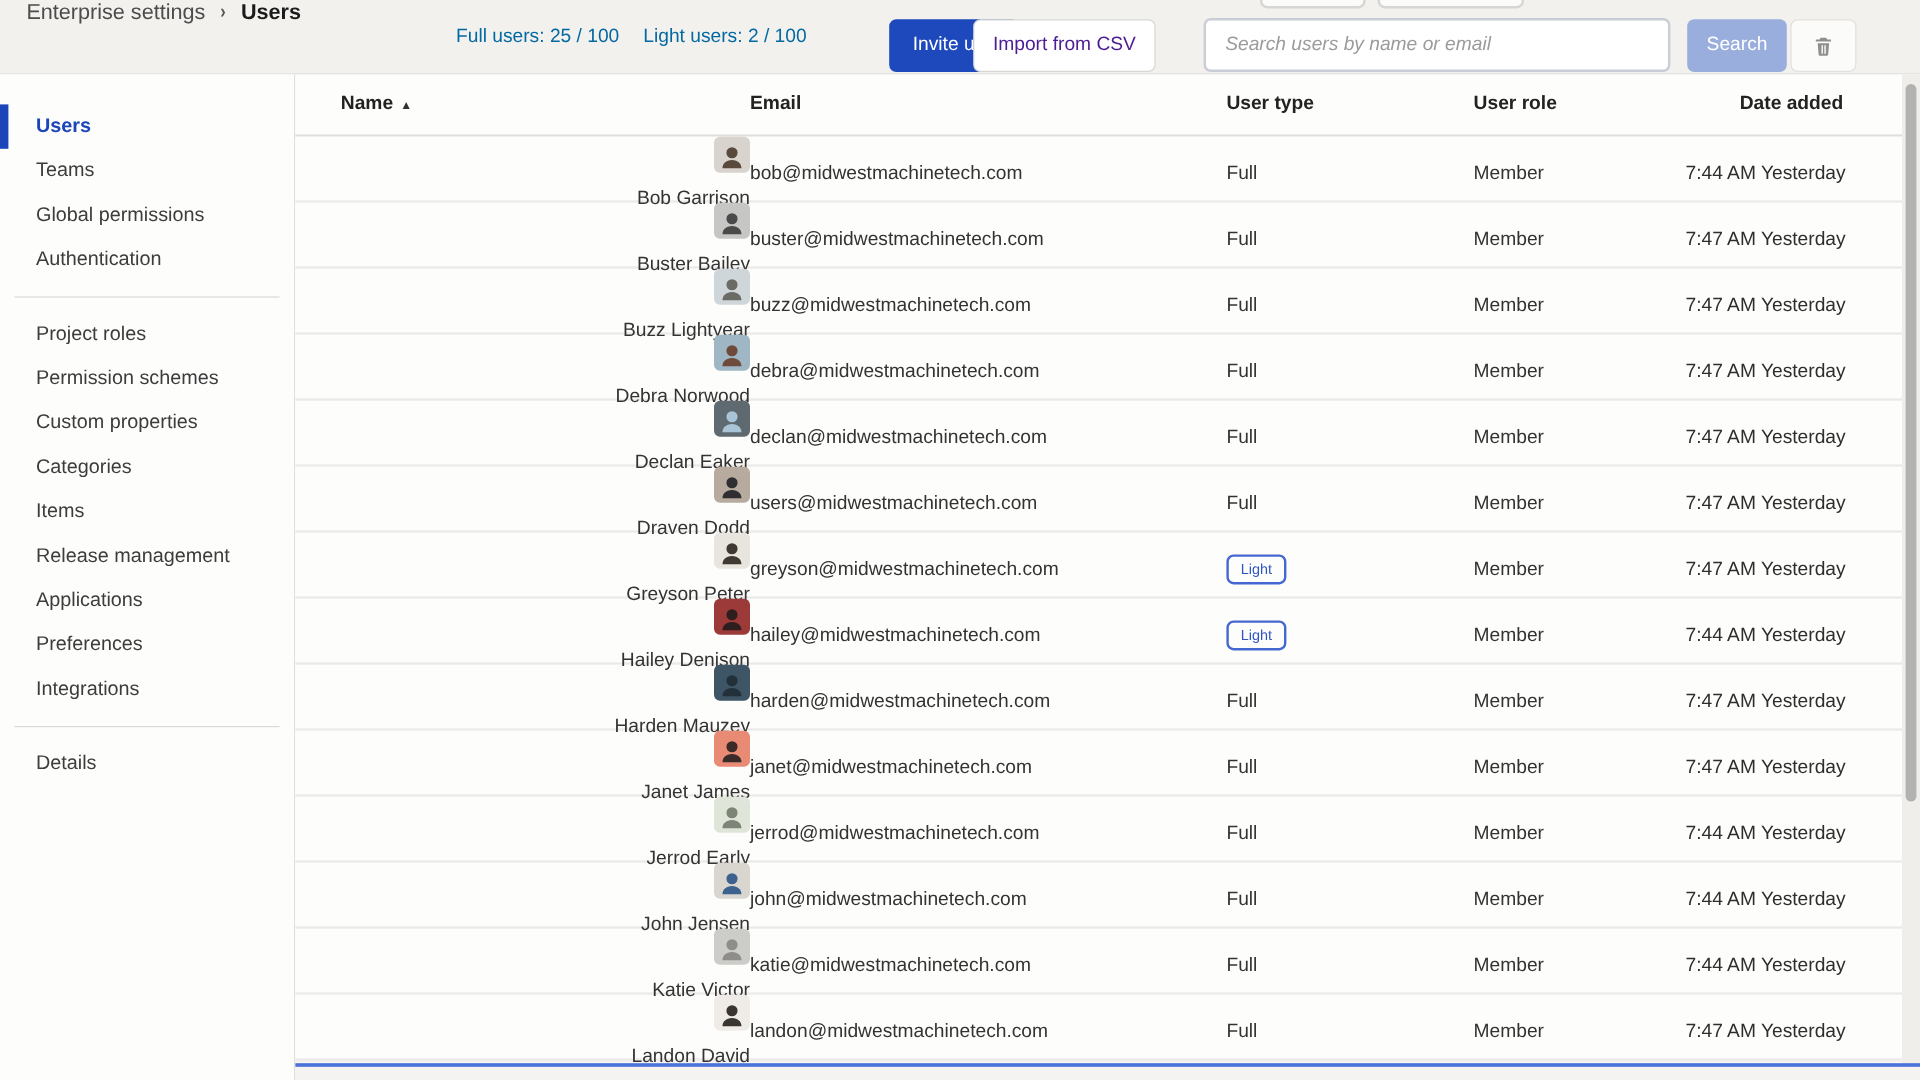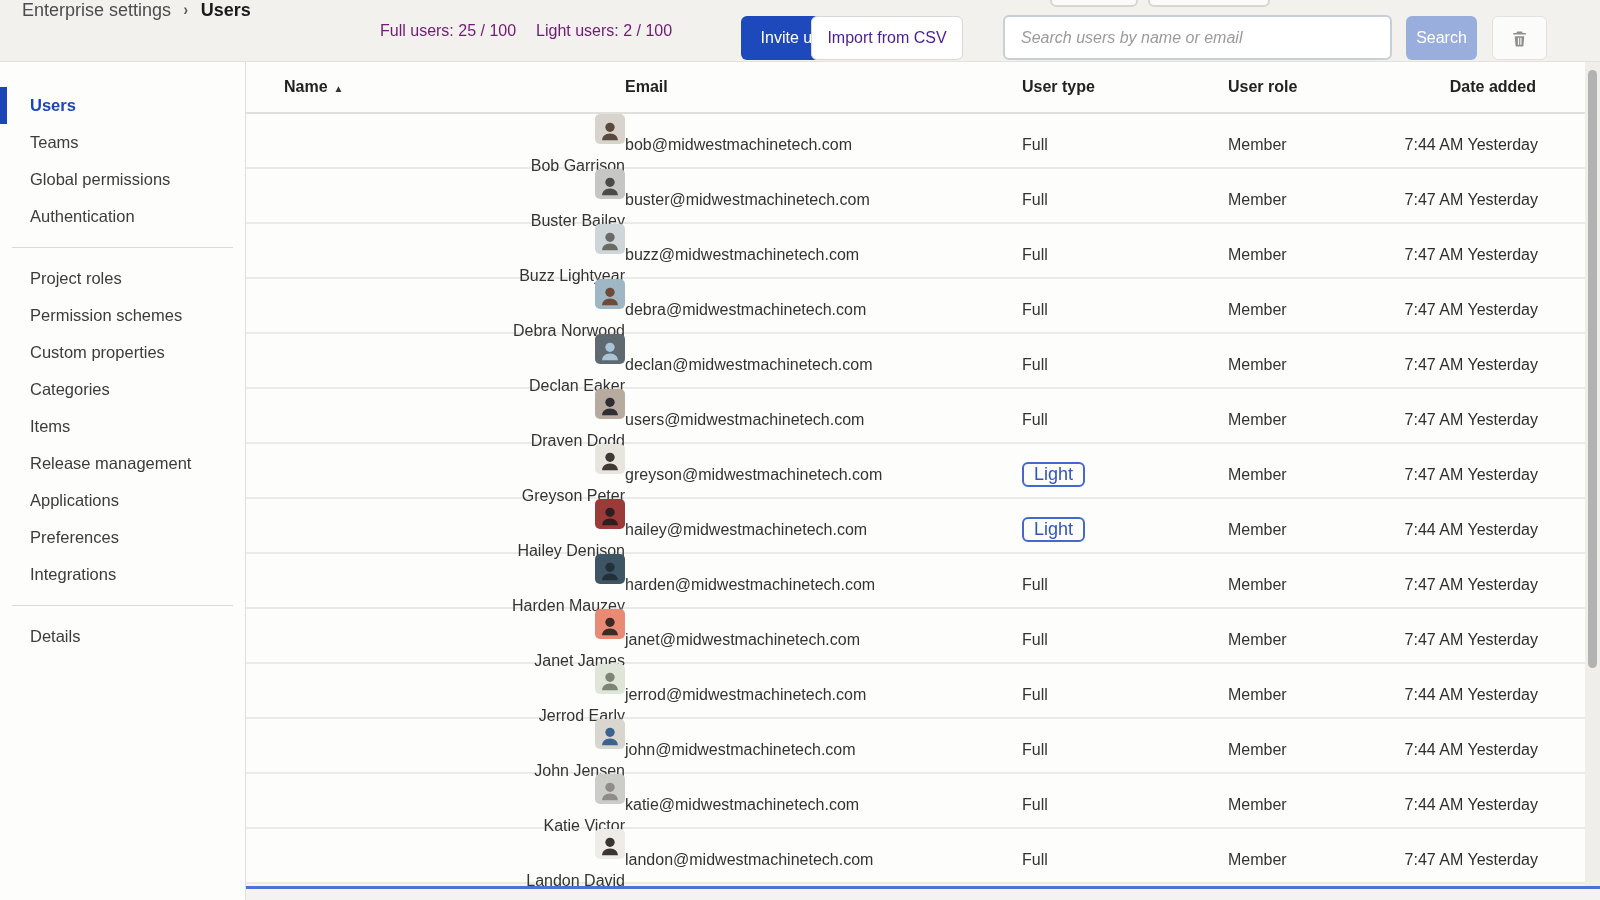--- a/index.html
+++ b/index.html
@@ -5,27 +5,27 @@
   * { margin:0; padding:0; box-sizing:border-box; }
   html,body { width:1600px; height:900px; overflow:hidden; }
   body { font-family:"Liberation Sans", sans-serif; background:#f4f3f1; color:#2e2e2e; }
 
   
   .topbar { position:relative; width:1600px; height:62px; background:#f2f1ee; border-bottom:1px solid #e3e2de; }
   .breadcrumb { position:absolute; left:22px; top:0; height:62px; display:flex; align-items:flex-start; gap:12px; font-size:18px; }
   .breadcrumb .parent { color:#4c4c4c; }
   .breadcrumb .chev { color:#555; font-size:17px; font-weight:bold; transform:scaleX(.8); }
   .breadcrumb .current { color:#1b1b1b; font-weight:bold; }
-  .stats { position:absolute; left:380px; top:0; height:62px; display:flex; align-items:center; gap:20px; font-size:16px; color:#701a75; font-weight:500; }
+  .stats { position:absolute; left:380px; top:0; height:62px; display:flex; align-items:center; gap:20px; font-size:16px; color:#0369a1; font-weight:500; }
   .btn { display:flex; align-items:center; justify-content:center; border-radius:6px; font-size:16px; cursor:pointer; }
   .btn-invite { position:absolute; left:741px; top:16px; width:108px; height:44px; background:#1d49bd; color:#fff; font-weight:500; border:none;padding-left:13px; }
   .btn-import { position:absolute; left:811px; top:16px; width:152px; height:44px; background:#ffffff; color:#4c1d95; border:1px solid #d8d7d3; font-weight:400; }
   .search-input { position:absolute; left:1003px; top:15px; width:389px; height:45px; background:#fff; border:2px solid #c9cdd6; border-radius:6px; padding:0 16px; font-size:16px; font-style:italic; color:#333; font-family:"Liberation Sans", sans-serif; }
   .search-input::placeholder { color:#9b9b9b; font-style:italic; }
-  .btn-search { position:absolute; left:1406px; top:16px; width:71px; height:44px; background:#9aaede; color:#fff; font-weight:500; border:none; }
+  .btn-search { position:absolute; left:1406px; top:16px; width:83px; height:44px; background:#9aaede; color:#fff; font-weight:500; border:none; }
   .btn-trash { position:absolute; left:1492px; top:16px; width:55px; height:44px; background:#fbfbfa; border:1px solid #e2e1dd; }
   .btn-trash svg { width:19px; height:21px; fill:#8f8f8f; }
   .crop-box { position:absolute; top:-6px; height:13px; background:#fbfbfa; border:2px solid #d7d6d2; border-radius:6px; }
   .crop-box.b1 { left:1050px; width:88px; }
   .crop-box.b2 { left:1148px; width:122px; }
 
   
   .layout { display:flex; width:1600px; height:838px; }
 
   
@@ -38,21 +38,21 @@
   
   .main { position:relative; flex:1; background:#f5f4f2; overflow:hidden; }
   .thead { display:grid; grid-template-columns:341px 397px 206px 165px 1fr; align-items:center; height:52px; background:#fdfdfc; border-bottom:2px solid #e0dfdc; padding-left:38px; padding-right:64px; font-size:16px; font-weight:bold; color:#222; }
   .thead .col-date { text-align:right; }
   .sort-arrow { font-size:10px; margin-left:6px; color:#333; }
   .rows { background:#fdfdfc; }
   .trow { display:grid; grid-template-columns:341px 397px 206px 165px 1fr; align-items:center; height:55px; background:#fdfdfc; border-bottom:2px solid #ebeae6; padding-left:38px; padding-right:62px; font-size:16px; color:#333; }
   .cell-name { display:flex; align-items:flex-end; gap:13px;flex-direction:column; }
   .avatar { width:30px; height:30px; border-radius:5px; overflow:hidden; display:flex; align-items:flex-end; justify-content:center; flex:none; }
   .avatar svg { width:26px; height:26px; }
-  .badge { display:inline-block; border:2px solid #4468cf; color:#2f55c4; border-radius:6px; padding:1px 10px 2px; font-size:18px; line-height:18px; }
+  .badge { display:inline-block; border:2px solid #4468cf; color:#2f55c4; border-radius:6px; padding:1px 10px 2px; font-size:12px; line-height:18px; }
   .cell-date { text-align:right; color:#2e2e2e; }
 
   
   .scrollbar-track { position:absolute; right:0; top:0; width:15px; height:838px; background:#efeeeb; }
   .scrollbar-thumb { position:absolute; right:3px; top:8px; width:9px; height:598px; background:#b2b2b1; border-radius:5px; }
 
   
   .bottom-edge { position:absolute; left:0; bottom:11px; width:1600px; height:3px; background:#4a72d8; z-index:5; }
   .bottom-gutter { position:absolute; left:0; bottom:0; width:1600px; height:11px; background:#f4f3f1; z-index:4; }
 </style>

